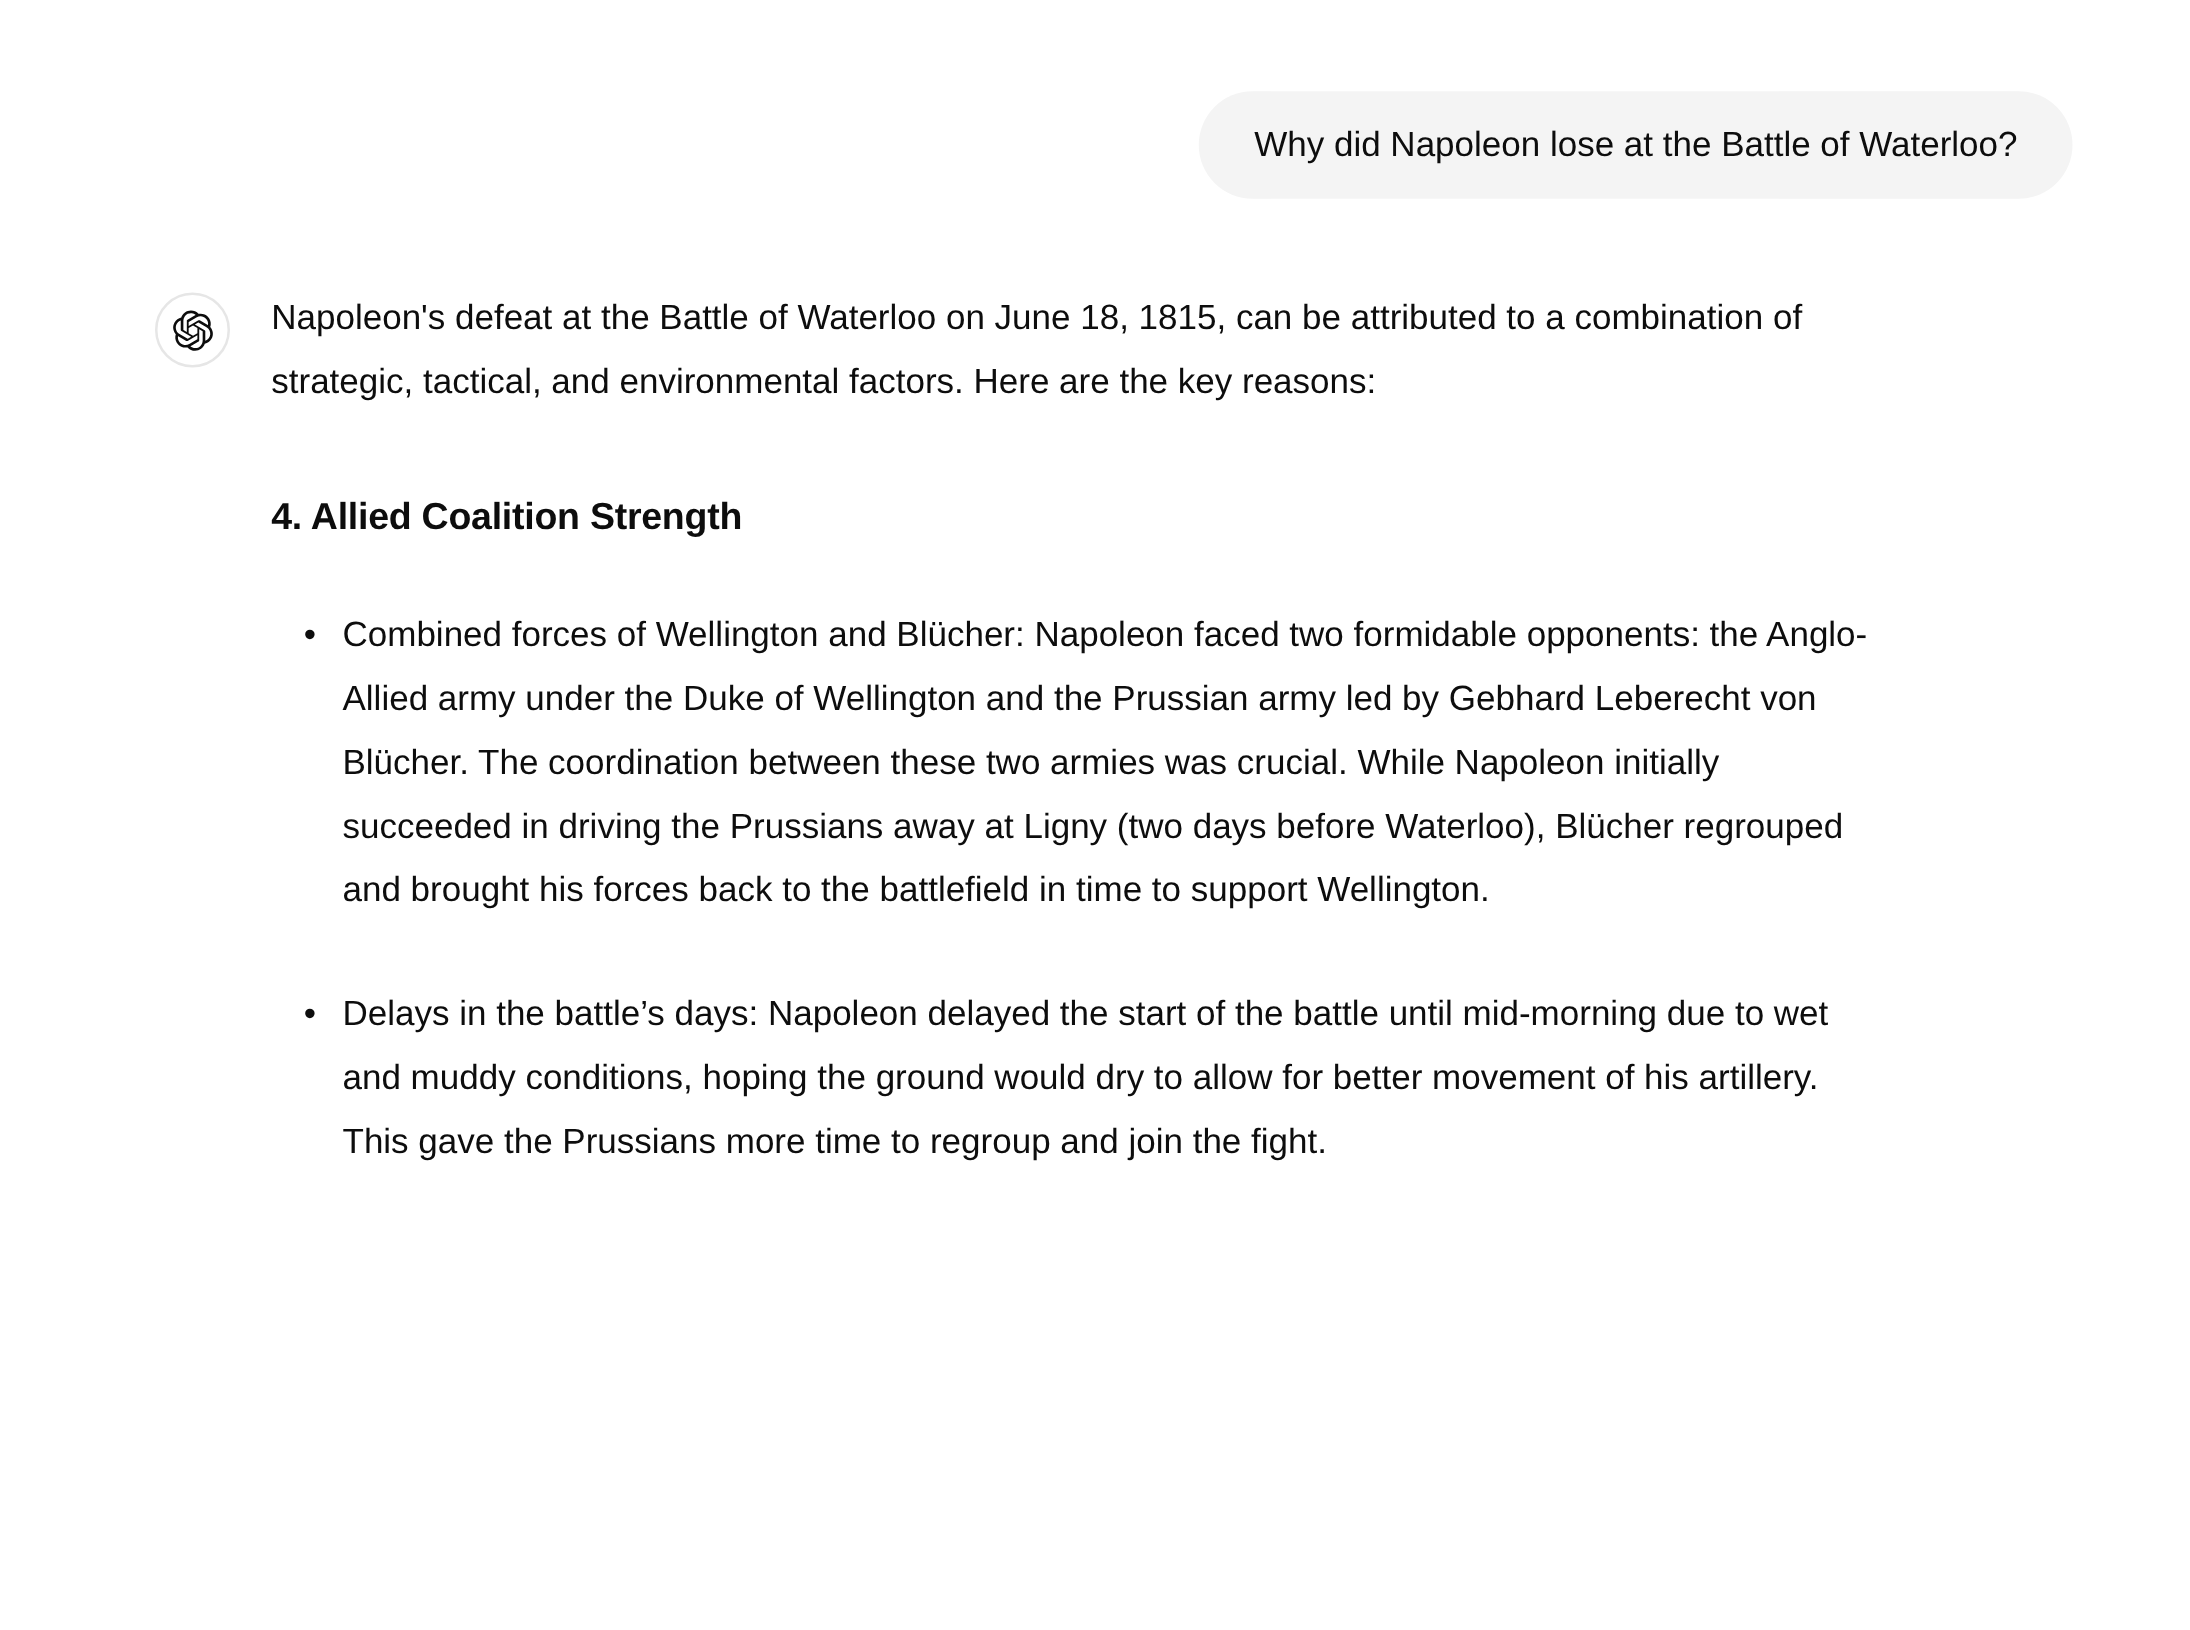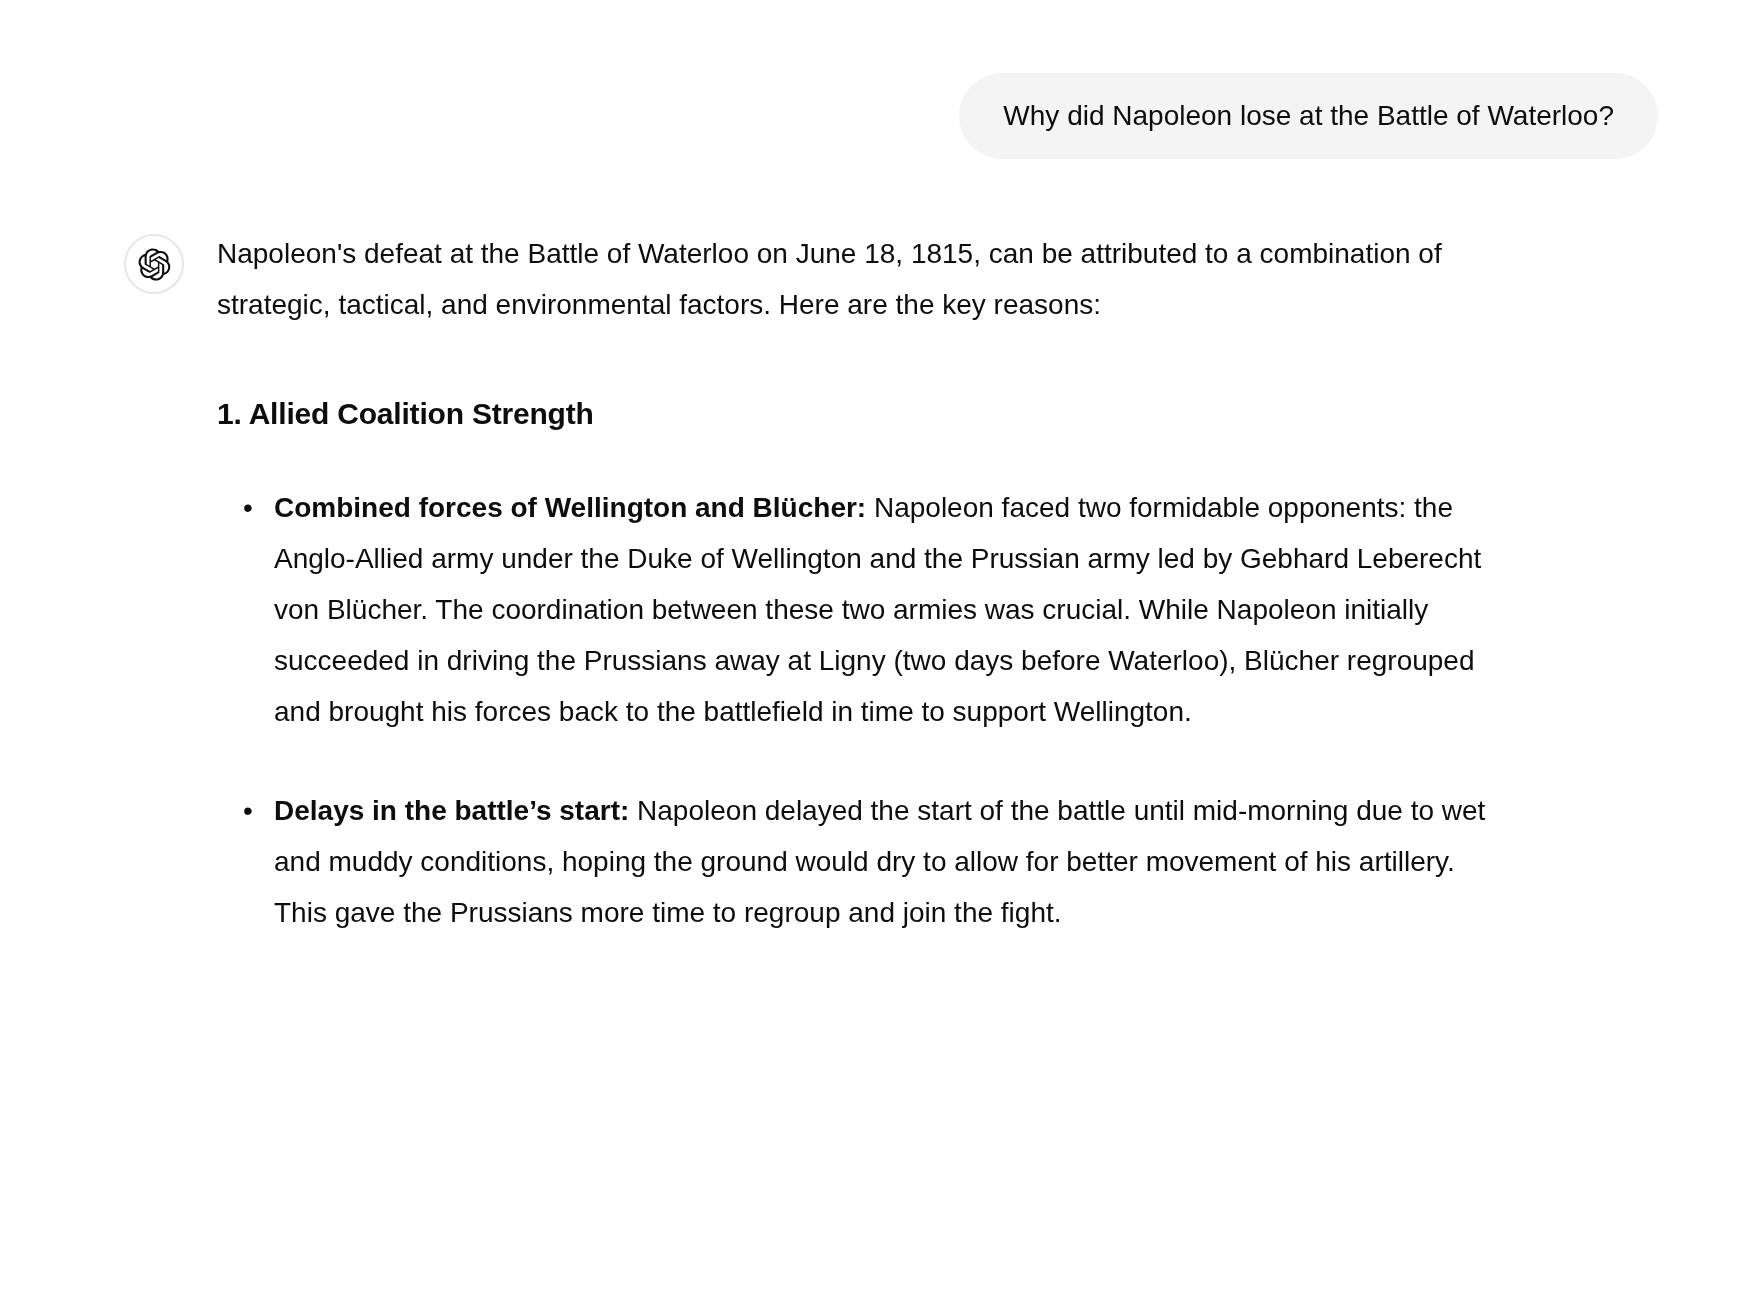--- a/index.html
+++ b/index.html
@@ -79,21 +79,21 @@
     position: relative;
     padding-left: 57px;
   }
   .content li + li { margin-top: 28px; }
   .content li::before {
     content: "\2022";
     position: absolute;
     left: 26px;
     top: 0;
   }
-  .content strong { font-weight: 700; }
+  .content strong { font-weight: 400; }
 </style>
 </head>
 <body>
 
 <div class="page">
 
   <div class="user-row">
     <div class="user-bubble">Why did Napoleon lose at the Battle of Waterloo?</div>
   </div>
 
@@ -104,31 +104,31 @@
         <svg viewBox="0 0 41 41" fill="#0d0d0d" xmlns="http://www.w3.org/2000/svg" aria-hidden="true">
           <path d="M37.5324 16.8707C37.9808 15.5241 38.1363 14.0974 37.9886 12.6859C37.8409 11.2744 37.3934 9.91076 36.676 8.68622C35.6126 6.83404 33.9882 5.3676 32.0373 4.4985C30.0864 3.62941 27.9098 3.40259 25.8215 3.85078C24.8796 2.7893 23.7219 1.94125 22.4257 1.36341C21.1295 0.785575 19.7249 0.491269 18.3058 0.500197C16.1708 0.495044 14.0893 1.16803 12.3614 2.42214C10.6335 3.67624 9.34853 5.44666 8.6917 7.47815C7.30085 7.76286 5.98686 8.3414 4.8377 9.17505C3.68854 10.0087 2.73073 11.0782 2.02839 12.312C0.956464 14.1591 0.498905 16.2988 0.721698 18.4228C0.944492 20.5467 1.83612 22.5449 3.268 24.1293C2.81966 25.4759 2.66413 26.9026 2.81182 28.3141C2.95951 29.7256 3.40701 31.0892 4.12437 32.3138C5.18791 34.1659 6.81226 35.6322 8.76321 36.5013C10.7142 37.3704 12.8907 37.5973 14.9789 37.1492C15.9208 38.2107 17.0786 39.0587 18.3747 39.6366C19.6709 40.2144 21.0755 40.5087 22.4946 40.4998C24.6307 40.5054 26.7133 39.8321 28.4418 38.5772C30.1704 37.3223 31.4556 35.5506 32.1119 33.5179C33.5027 33.2332 34.8167 32.6547 35.9659 31.821C37.115 30.9874 38.0728 29.9178 38.7752 28.684C39.8458 26.8371 40.3023 24.6979 40.0789 22.5748C39.8556 20.4517 38.9639 18.4544 37.5324 16.8707ZM22.4978 37.8849C20.7443 37.8874 19.0459 37.2733 17.6994 36.1501C17.7601 36.117 17.8666 36.0586 17.936 36.0161L25.9004 31.4156C26.1003 31.3019 26.2663 31.137 26.3813 30.9378C26.4964 30.7386 26.5563 30.5124 26.5549 30.2825V19.0542L29.9213 20.998C29.9389 21.0068 29.9541 21.0198 29.9656 21.0359C29.977 21.052 29.9842 21.0707 29.9867 21.0902V30.3889C29.9842 32.375 29.1946 34.2791 27.7909 35.6841C26.3872 37.0892 24.4838 37.8806 22.4978 37.8849ZM6.39227 31.0064C5.51397 29.4888 5.19742 27.7107 5.49804 25.9832C5.55718 26.0187 5.66048 26.0818 5.73461 26.1244L13.699 30.7248C13.8975 30.8408 14.1233 30.902 14.3532 30.902C14.583 30.902 14.8088 30.8408 15.0073 30.7248L24.731 25.1103V28.9979C24.7321 29.0177 24.7283 29.0376 24.7199 29.0556C24.7115 29.0736 24.6988 29.0893 24.6829 29.1012L16.6317 33.7497C14.9096 34.7416 12.8643 35.0097 10.9447 34.4954C9.02506 33.9811 7.38785 32.7263 6.39227 31.0064ZM4.29707 13.6194C5.17156 12.0998 6.55279 10.9364 8.19885 10.3327C8.19885 10.4013 8.19491 10.5228 8.19491 10.6071V19.808C8.19351 20.0378 8.25334 20.2638 8.36823 20.4629C8.48312 20.6619 8.64893 20.8267 8.84863 20.9404L18.5723 26.5542L15.206 28.4979C15.1894 28.5089 15.1703 28.5155 15.1505 28.5173C15.1307 28.5191 15.1107 28.516 15.0924 28.5082L7.04046 23.8557C5.32135 22.8601 4.06716 21.2235 3.55289 19.3046C3.03862 17.3858 3.30624 15.3413 4.29707 13.6194ZM31.955 20.0556L22.2312 14.4411L25.5976 12.4981C25.6142 12.4872 25.6333 12.4805 25.6531 12.4787C25.6729 12.4769 25.6928 12.4801 25.7111 12.4879L33.7631 17.1364C34.9967 17.849 36.0017 18.8982 36.6606 20.1613C37.3194 21.4244 37.6047 22.849 37.4832 24.2684C37.3617 25.6878 36.8382 27.0432 35.9743 28.1759C35.1103 29.3086 33.9415 30.1717 32.6047 30.6641C32.6047 30.5947 32.6047 30.4733 32.6047 30.3889V21.188C32.6066 20.9586 32.5474 20.7328 32.4332 20.5338C32.319 20.3348 32.154 20.1698 31.955 20.0556ZM35.3055 15.0128C35.2464 14.9765 35.1431 14.9142 35.069 14.8717L27.1045 10.2712C26.906 10.1554 26.6803 10.0943 26.4504 10.0943C26.2206 10.0943 25.9948 10.1554 25.7963 10.2712L16.0726 15.8858V11.9982C16.0715 11.9783 16.0753 11.9585 16.0837 11.9405C16.0921 11.9225 16.1048 11.9068 16.1207 11.8949L24.1719 7.25025C25.4053 6.53903 26.8158 6.19376 28.2383 6.25482C29.6608 6.31589 31.0364 6.78077 32.2044 7.59508C33.3723 8.40939 34.2842 9.53945 34.8334 10.8531C35.3826 12.1667 35.5464 13.6095 35.3055 15.0128ZM14.2424 21.9419L10.8752 19.9981C10.8576 19.9893 10.8423 19.9763 10.8309 19.9602C10.8195 19.9441 10.8122 19.9254 10.8098 19.9059V10.6071C10.8107 9.18295 11.2173 7.78848 11.9819 6.58696C12.7466 5.38544 13.8377 4.42659 15.1275 3.82264C16.4173 3.21869 17.8524 2.99464 19.2649 3.1767C20.6775 3.35876 22.0089 3.93941 23.1034 4.85067C23.0427 4.88379 22.937 4.94215 22.8668 4.98473L14.9024 9.58517C14.7025 9.69878 14.5366 9.86356 14.4215 10.0626C14.3065 10.2616 14.2466 10.4877 14.2479 10.7175L14.2424 21.9419ZM16.071 17.9991L20.4018 15.4978L24.7325 17.9975V22.9985L20.4018 25.4983L16.071 22.9985V17.9991Z"></path>
         </svg>
       </span>
     </div>
 
     <div class="content">
 
       <p>Napoleon's defeat at the Battle of Waterloo on June 18, 1815, can be attributed to a combination of strategic, tactical, and environmental factors. Here are the key reasons:</p>
 
-      <h3>1. Allied Coalition Strength</h3>
+      <h3>4. Allied Coalition Strength</h3>
 
       <ul>
         <li>
           <strong>Combined forces of Wellington and Blücher:</strong><span> Napoleon faced two formidable opponents: the Anglo-Allied army under the Duke of Wellington and the Prussian army led by Gebhard Leberecht von Blücher. The coordination between these two armies was crucial. While Napoleon initially succeeded in driving the Prussians away at Ligny (two days before Waterloo), Blücher regrouped and brought his forces back to the battlefield in time to support Wellington.</span>
         </li>
       </ul>
 
 
       <ul>
         <li>
-          <strong>Delays in the battle’s start:</strong><span> Napoleon delayed the start of the battle until mid-morning due to wet and muddy conditions, hoping the ground would dry to allow for better movement of his artillery. This gave the Prussians more time to regroup and join the fight.</span>
+          <strong>Delays in the battle’s days:</strong><span> Napoleon delayed the start of the battle until mid-morning due to wet and muddy conditions, hoping the ground would dry to allow for better movement of his artillery. This gave the Prussians more time to regroup and join the fight.</span>
         </li>
       </ul>
 
     </div>
   </div>
 
 </div>
 
 </body></html>

